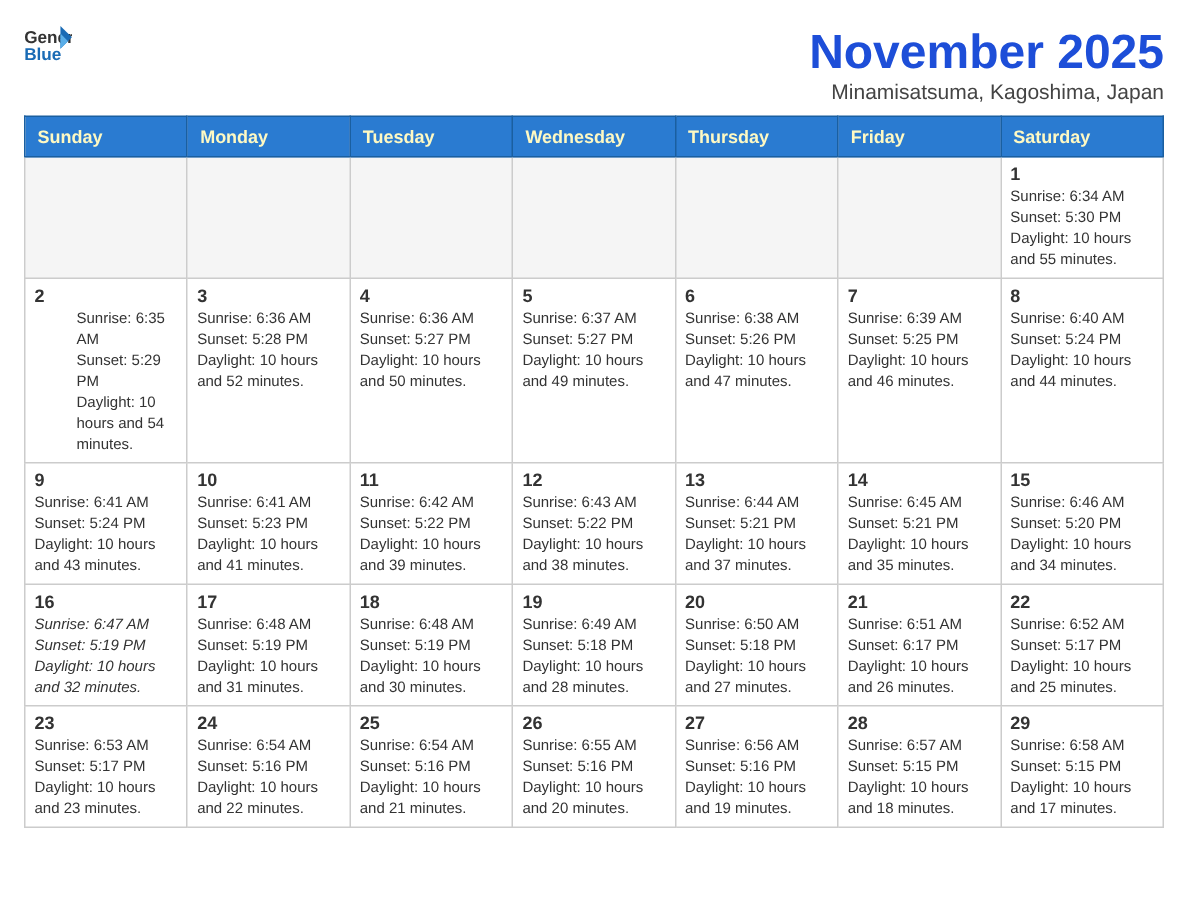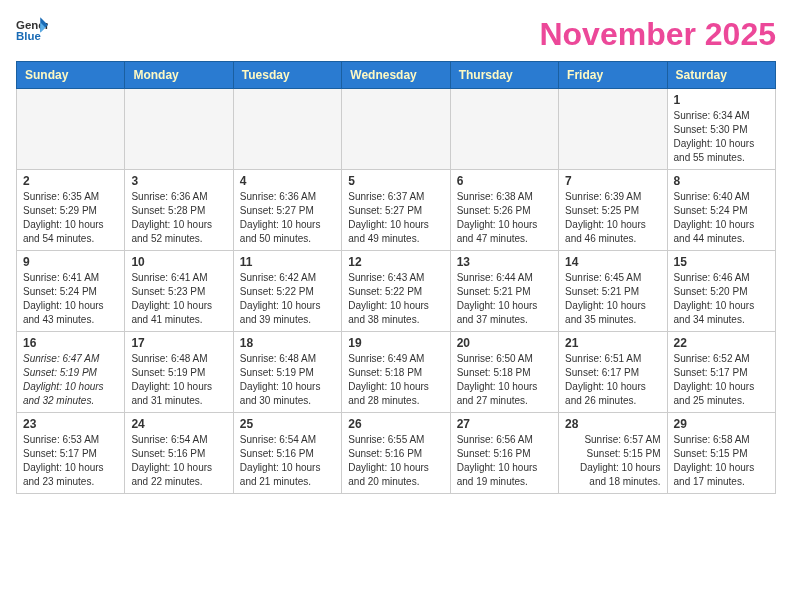--- a/index.html
+++ b/index.html
@@ -24,21 +24,21 @@
     .logo-icon {
       width: 32px;
       height: 28px;
     }
     .title-block {
       text-align: right;
     }
     .month-title {
       font-size: 32px;
       font-weight: bold;
-      color: #ec4899;
+      color: #1d4ed8;
     }
     .location-title {
       font-size: 14px;
       color: #444;
     }
     .calendar {
       width: 100%;
       border-collapse: collapse;
       border: 1px solid #ccc;
     }
@@ -86,20 +86,21 @@
   <div class="logo">
     <svg class="logo-icon" viewBox="0 0 50 44" xmlns="http://www.w3.org/2000/svg">
       <text x="0" y="20" font-size="18" font-weight="bold" fill="#333">General</text>
       <text x="0" y="38" font-size="18" font-weight="bold" fill="#1a6bb5">Blue</text>
       <polygon points="38,2 50,14 38,26" fill="#1a6bb5"></polygon>
       <polygon points="38,10 46,18 38,26" fill="#5aaee8"></polygon>
     </svg>
   </div>
   <div class="title-block">
     <div class="month-title">November 2025</div>
+    <div class="location-title">Minamisatsuma, Kagoshima, Japan</div>
   </div>
 </div>
 
 <table class="calendar">
   <thead>
     <tr>
     <th>Sunday</th>
         <th>Monday</th>
         <th>Tuesday</th>
         <th>Wednesday</th>
@@ -119,21 +120,21 @@
         <td>
           <span class="day-number">1</span>
           <div class="day-info" style="white-space: pre-line;">Sunrise: 6:34 AM
 Sunset: 5:30 PM
 Daylight: 10 hours and 55 minutes.</div>
         </td>
       </tr>
       <tr class="week-row">
         <td>
           <span class="day-number">2</span>
-          <div class="day-info" style="white-space: pre-line;">Sunrise: 6:35 AM
+          <div class="day-info" style="white-space: pre-line; margin-left: 28px;">Sunrise: 6:35 AM
 Sunset: 5:29 PM
 Daylight: 10 hours and 54 minutes.</div>
         </td>
         <td>
           <span class="day-number">3</span>
           <div class="day-info" style="white-space: pre-line;">Sunrise: 6:36 AM
 Sunset: 5:28 PM
 Daylight: 10 hours and 52 minutes.</div>
         </td>
         <td>
@@ -281,21 +282,21 @@
 Daylight: 10 hours and 20 minutes.</div>
         </td>
         <td>
           <span class="day-number">27</span>
           <div class="day-info" style="white-space: pre-line;">Sunrise: 6:56 AM
 Sunset: 5:16 PM
 Daylight: 10 hours and 19 minutes.</div>
         </td>
         <td>
           <span class="day-number">28</span>
-          <div class="day-info" style="white-space: pre-line; text-align: right;">Sunrise: 6:57 AM
+          <div class="day-info" style="white-space: pre-line;">Sunrise: 6:57 AM
 Sunset: 5:15 PM
 Daylight: 10 hours and 18 minutes.</div>
         </td>
         <td>
           <span class="day-number">29</span>
           <div class="day-info" style="white-space: pre-line;">Sunrise: 6:58 AM
 Sunset: 5:15 PM
 Daylight: 10 hours and 17 minutes.</div>
         </td>
       </tr>

